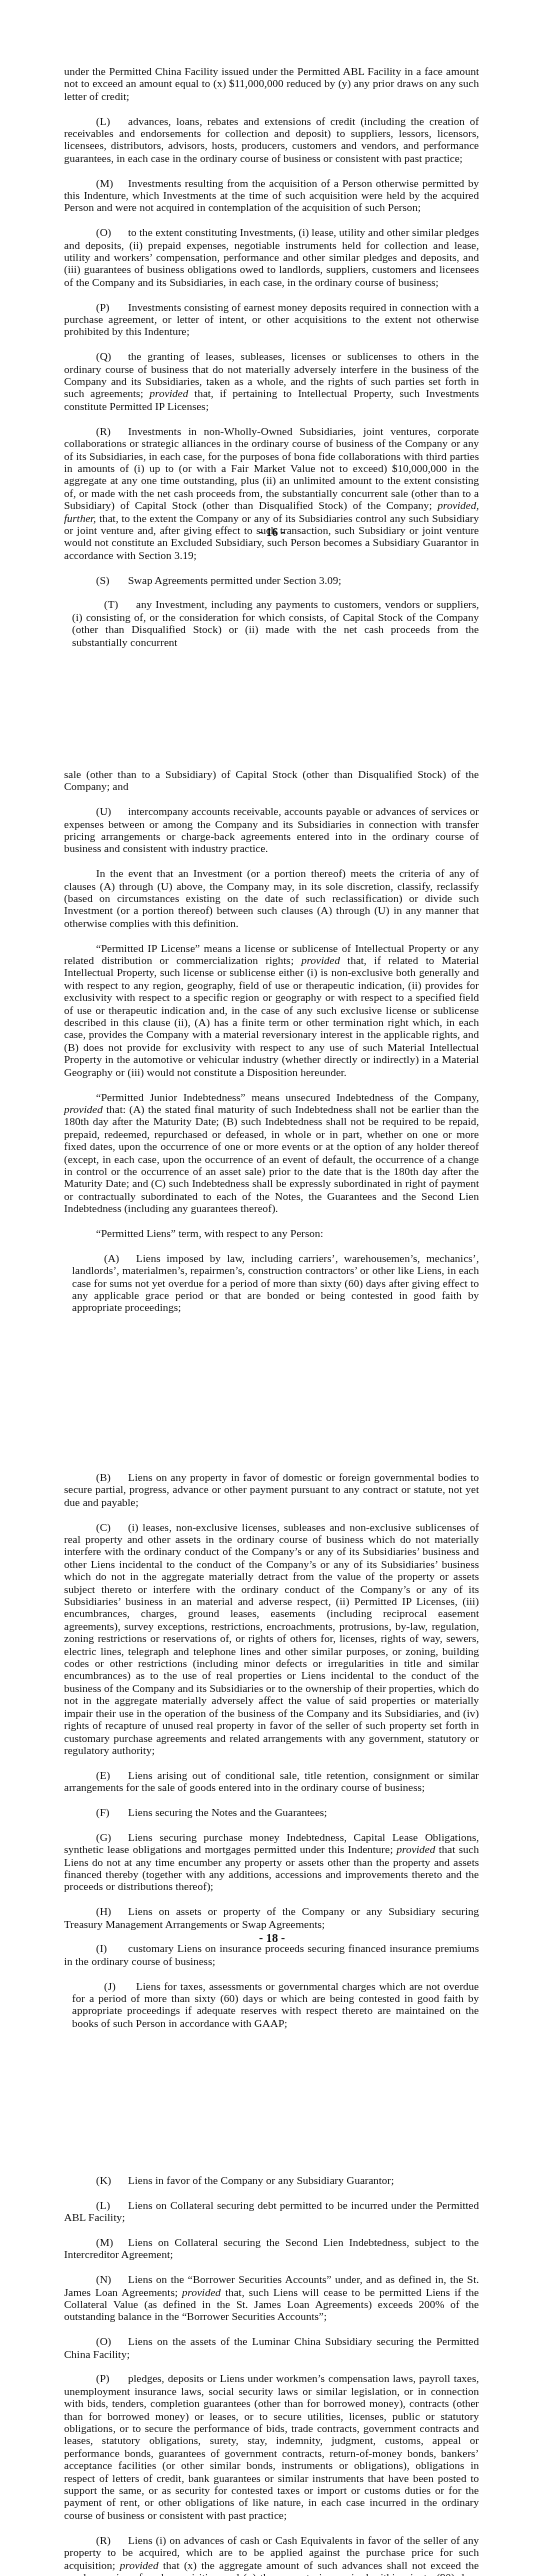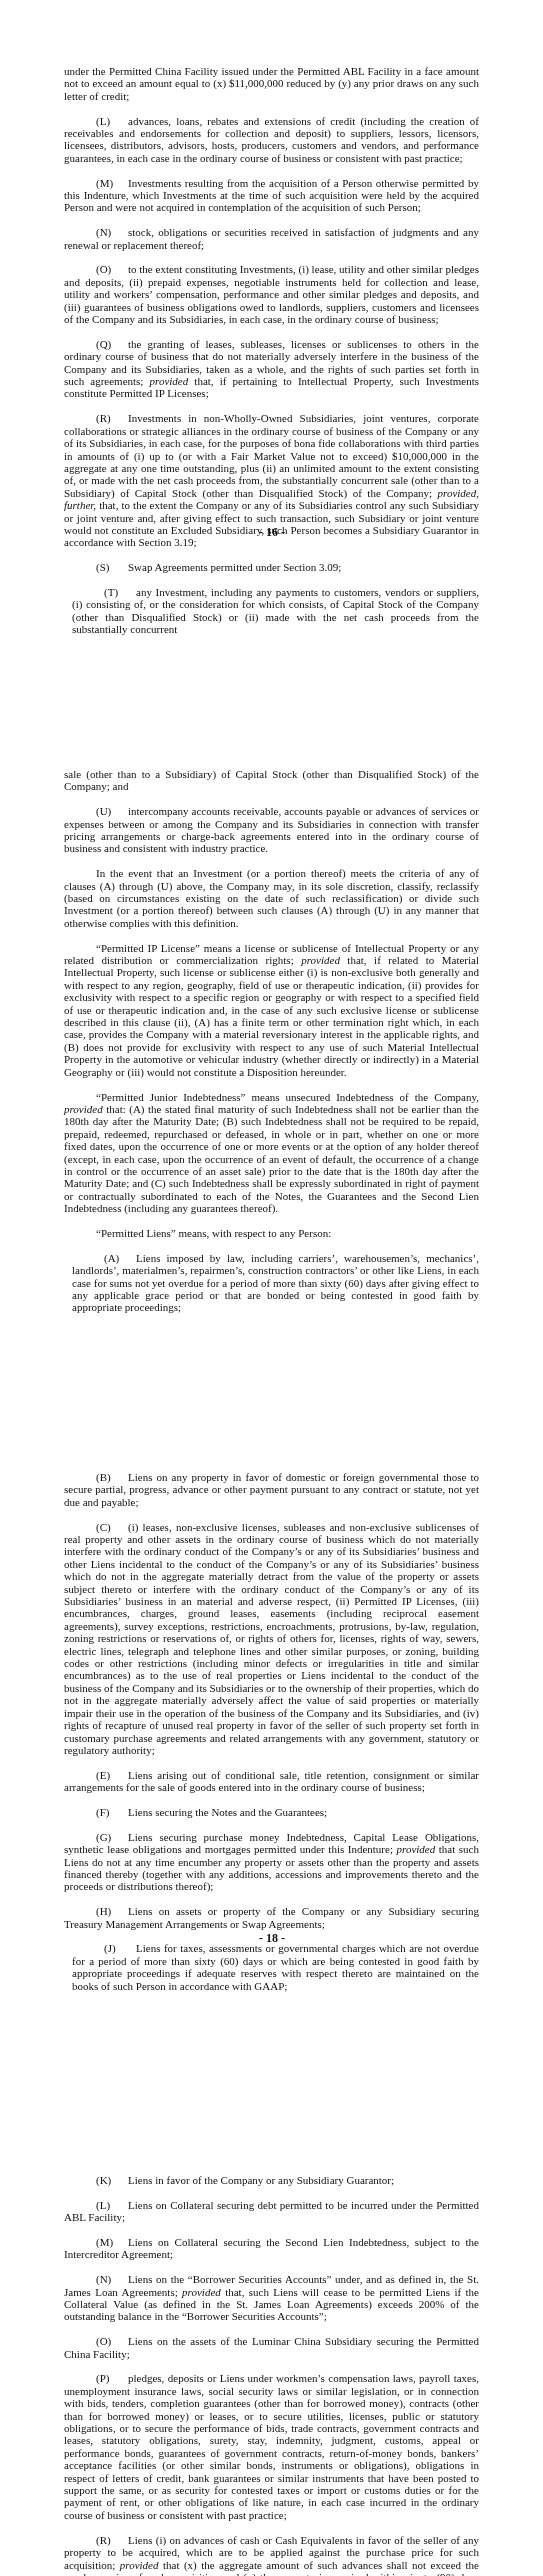--- a/index.html
+++ b/index.html
@@ -52,48 +52,49 @@
 </head>
 <body>
 
 <div id="document">
 
 <section class="page">
       <div class="page-body">
         <p class="para cont"><span>under the Permitted China Facility issued under the Permitted ABL Facility in a face amount not to exceed an amount equal to (x) $11,000,000 reduced by (y) any prior draws on any such letter of credit;</span></p>
         <p class="para"><span class="clause-label">(L)</span><span>advances, loans, rebates and extensions of credit (including the creation of receivables and endorsements for collection and deposit) to suppliers, lessors, licensors, licensees, distributors, advisors, hosts, producers, customers and vendors, and performance guarantees, in each case in the ordinary course of business or consistent with past practice;</span></p>
         <p class="para"><span class="clause-label">(M)</span><span>Investments resulting from the acquisition of a Person otherwise permitted by this Indenture, which Investments at the time of such acquisition were held by the acquired Person and were not acquired in contemplation of the acquisition of such Person;</span></p>
-        <p class="para"><span class="clause-label">(N)</span><span>stock, obligations or securities received in satisfaction of judgments and any renewal or replacement thereof;</span></p>
         <p class="para"><span class="clause-label">(O)</span><span>to the extent constituting Investments, (i) lease, utility and other similar pledges and deposits, (ii) prepaid expenses, negotiable instruments held for collection and lease, utility and workers’ compensation, performance and other similar pledges and deposits, and (iii) guarantees of business obligations owed to landlords, suppliers, customers and licensees of the Company and its Subsidiaries, in each case, in the ordinary course of business;</span></p>
+        <p class="para"><span class="clause-label">(P)</span><span>Investments consisting of earnest money deposits required in connection with a purchase agreement, or letter of intent, or other acquisitions to the extent not otherwise prohibited by this Indenture;</span></p>
         <p class="para"><span class="clause-label">(Q)</span><span>the granting of leases, subleases, licenses or sublicenses to others in the ordinary course of business that do not materially adversely interfere in the business of the Company and its Subsidiaries, taken as a whole, and the rights of such parties set forth in such agreements; </span><span class="i">provided</span><span> that, if pertaining to Intellectual Property, such Investments constitute Permitted IP Licenses;</span></p>
         <p class="para"><span class="clause-label">(R)</span><span>Investments in non-Wholly-Owned Subsidiaries, joint ventures, corporate collaborations or strategic alliances in the ordinary course of business of the Company or any of its Subsidiaries, in each case, for the purposes of bona fide collaborations with third parties in amounts of (i) up to (or with a Fair Market Value not to exceed) $10,000,000 in the aggregate at any one time outstanding, plus (ii) an unlimited amount to the extent consisting of, or made with the net cash proceeds from, the substantially concurrent sale (other than to a Subsidiary) of Capital Stock (other than Disqualified Stock) of the Company; </span><span class="i">provided, further,</span><span> that, to the extent the Company or any of its Subsidiaries control any such Subsidiary or joint venture and, after giving effect to such transaction, such Subsidiary or joint venture would not constitute an Excluded Subsidiary, such Person becomes a Subsidiary Guarantor in accordance with </span><span class="b">Section 3.19</span><span>;</span></p>
         <p class="para"><span class="clause-label">(S)</span><span>Swap Agreements permitted under </span><span class="b">Section 3.09</span><span>;</span></p>
         <p class="para"><span class="clause-label">(T)</span><span>any Investment, including any payments to customers, vendors or suppliers, (i) consisting of, or the consideration for which consists, of Capital Stock of the Company (other than Disqualified Stock) or (ii) made with the net cash proceeds from the substantially concurrent</span></p>
       </div>
       <div class="page-number">- 16 -</div>
     </section>
     <section class="page">
       <div class="page-body">
         <p class="para cont"><span>sale (other than to a Subsidiary) of Capital Stock (other than Disqualified Stock) of the Company; and</span></p>
         <p class="para"><span class="clause-label">(U)</span><span>intercompany accounts receivable, accounts payable or advances of services or expenses between or among the Company and its Subsidiaries in connection with transfer pricing arrangements or charge-back agreements entered into in the ordinary course of business and consistent with industry practice.</span></p>
         <p class="para"><span>In the event that an Investment (or a portion thereof) meets the criteria of any of </span><span class="b">clauses (A)</span><span> through </span><span class="b">(U)</span><span> above, the Company may, in its sole discretion, classify, reclassify (based on circumstances existing on the date of such reclassification) or divide such Investment (or a portion thereof) between such </span><span class="b">clauses (A)</span><span> through </span><span class="b">(U)</span><span> in any manner that otherwise complies with this definition.</span></p>
         <p class="para"><span>“</span><span class="b">Permitted IP License</span><span>” means a license or sublicense of Intellectual Property or any related distribution or commercialization rights; </span><span class="i">provided</span><span> that, if related to Material Intellectual Property, such license or sublicense either (i) is non-exclusive both generally and with respect to any region, geography, field of use or therapeutic indication, (ii) provides for exclusivity with respect to a specific region or geography or with respect to a specified field of use or therapeutic indication and, in the case of any such exclusive license or sublicense described in this </span><span class="b">clause (ii)</span><span>, (A) has a finite term or other termination right which, in each case, provides the Company with a material reversionary interest in the applicable rights, and (B) does not provide for exclusivity with respect to any use of such Material Intellectual Property in the automotive or vehicular industry (whether directly or indirectly) in a Material Geography or (iii) would not constitute a Disposition hereunder.</span></p>
         <p class="para"><span>“</span><span class="b">Permitted Junior Indebtedness</span><span>” means unsecured Indebtedness of the Company, </span><span class="i">provided</span><span> that: (A) the stated final maturity of such Indebtedness shall not be earlier than the 180th day after the Maturity Date; (B) such Indebtedness shall not be required to be repaid, prepaid, redeemed, repurchased or defeased, in whole or in part, whether on one or more fixed dates, upon the occurrence of one or more events or at the option of any holder thereof (except, in each case, upon the occurrence of an event of default, the occurrence of a change in control or the occurrence of an asset sale) prior to the date that is the 180th day after the Maturity Date; and (C) such Indebtedness shall be expressly subordinated in right of payment or contractually subordinated to each of the Notes, the Guarantees and the Second Lien Indebtedness (including any guarantees thereof).</span></p>
-        <p class="para"><span>“</span><span class="b">Permitted Liens</span><span>” means, with respect to any Person:</span></p>
+        <p class="para"><span>“</span><span class="b">Permitted Liens</span><span>” term, with respect to any Person:</span></p>
         <p class="para"><span class="clause-label">(A)</span><span>Liens imposed by law, including carriers’, warehousemen’s, mechanics’, landlords’, materialmen’s, repairmen’s, construction contractors’ or other like Liens, in each case for sums not yet overdue for a period of more than sixty (60) days after giving effect to any applicable grace period or that are bonded or being contested in good faith by appropriate proceedings;</span></p>
       </div>
     </section>
     <section class="page">
       <div class="page-body">
-        <p class="para"><span class="clause-label">(B)</span><span>Liens on any property in favor of domestic or foreign governmental those to secure partial, progress, advance or other payment pursuant to any contract or statute, not yet due and payable;</span></p>
+        <p class="para"><span class="clause-label">(B)</span><span>Liens on any property in favor of domestic or foreign governmental bodies to secure partial, progress, advance or other payment pursuant to any contract or statute, not yet due and payable;</span></p>
         <p class="para"><span class="clause-label">(C)</span><span>(i) leases, non-exclusive licenses, subleases and non-exclusive sublicenses of real property and other assets in the ordinary course of business which do not materially interfere with the ordinary conduct of the Company’s or any of its Subsidiaries’ business and other Liens incidental to the conduct of the Company’s or any of its Subsidiaries’ business which do not in the aggregate materially detract from the value of the property or assets subject thereto or interfere with the ordinary conduct of the Company’s or any of its Subsidiaries’ business in an material and adverse respect, (ii) Permitted IP Licenses, (iii) encumbrances, charges, ground leases, easements (including reciprocal easement agreements), survey exceptions, restrictions, encroachments, protrusions, by-law, regulation, zoning restrictions or reservations of, or rights of others for, licenses, rights of way, sewers, electric lines, telegraph and telephone lines and other similar purposes, or zoning, building codes or other restrictions (including minor defects or irregularities in title and similar encumbrances) as to the use of real properties or Liens incidental to the conduct of the business of the Company and its Subsidiaries or to the ownership of their properties, which do not in the aggregate materially adversely affect the value of said properties or materially impair their use in the operation of the business of the Company and its Subsidiaries, and (iv) rights of recapture of unused real property in favor of the seller of such property set forth in customary purchase agreements and related arrangements with any government, statutory or regulatory authority;</span></p>
         <p class="para"><span class="clause-label">(E)</span><span>Liens arising out of conditional sale, title retention, consignment or similar arrangements for the sale of goods entered into in the ordinary course of business;</span></p>
         <p class="para"><span class="clause-label">(F)</span><span>Liens securing the Notes and the Guarantees;</span></p>
         <p class="para"><span class="clause-label">(G)</span><span>Liens securing purchase money Indebtedness, Capital Lease Obligations, synthetic lease obligations and mortgages permitted under this Indenture; </span><span class="i">provided</span><span> that such Liens do not at any time encumber any property or assets other than the property and assets financed thereby (together with any additions, accessions and improvements thereto and the proceeds or distributions thereof);</span></p>
         <p class="para"><span class="clause-label">(H)</span><span>Liens on assets or property of the Company or any Subsidiary securing Treasury Management Arrangements or Swap Agreements;</span></p>
+        <p class="para"><span class="clause-label">(I)</span><span>customary Liens on insurance proceeds securing financed insurance premiums in the ordinary course of business;</span></p>
         <p class="para"><span class="clause-label">(J)</span><span>Liens for taxes, assessments or governmental charges which are not overdue for a period of more than sixty (60) days or which are being contested in good faith by appropriate proceedings if adequate reserves with respect thereto are maintained on the books of such Person in accordance with GAAP;</span></p>
       </div>
       <div class="page-number">- 18 -</div>
     </section>
     <section class="page">
       <div class="page-body">
         <p class="para"><span class="clause-label">(K)</span><span>Liens in favor of the Company or any Subsidiary Guarantor;</span></p>
         <p class="para"><span class="clause-label">(L)</span><span>Liens on Collateral securing debt permitted to be incurred under the Permitted ABL Facility;</span></p>
         <p class="para"><span class="clause-label">(M)</span><span>Liens on Collateral securing the Second Lien Indebtedness, subject to the Intercreditor Agreement;</span></p>
         <p class="para"><span class="clause-label">(N)</span><span>Liens on the “Borrower Securities Accounts” under, and as defined in, the St. James Loan Agreements; </span><span class="i">provided</span><span> that, such Liens will cease to be permitted Liens if the Collateral Value (as defined in the St. James Loan Agreements) exceeds 200% of the outstanding balance in the “Borrower Securities Accounts”;</span></p>

